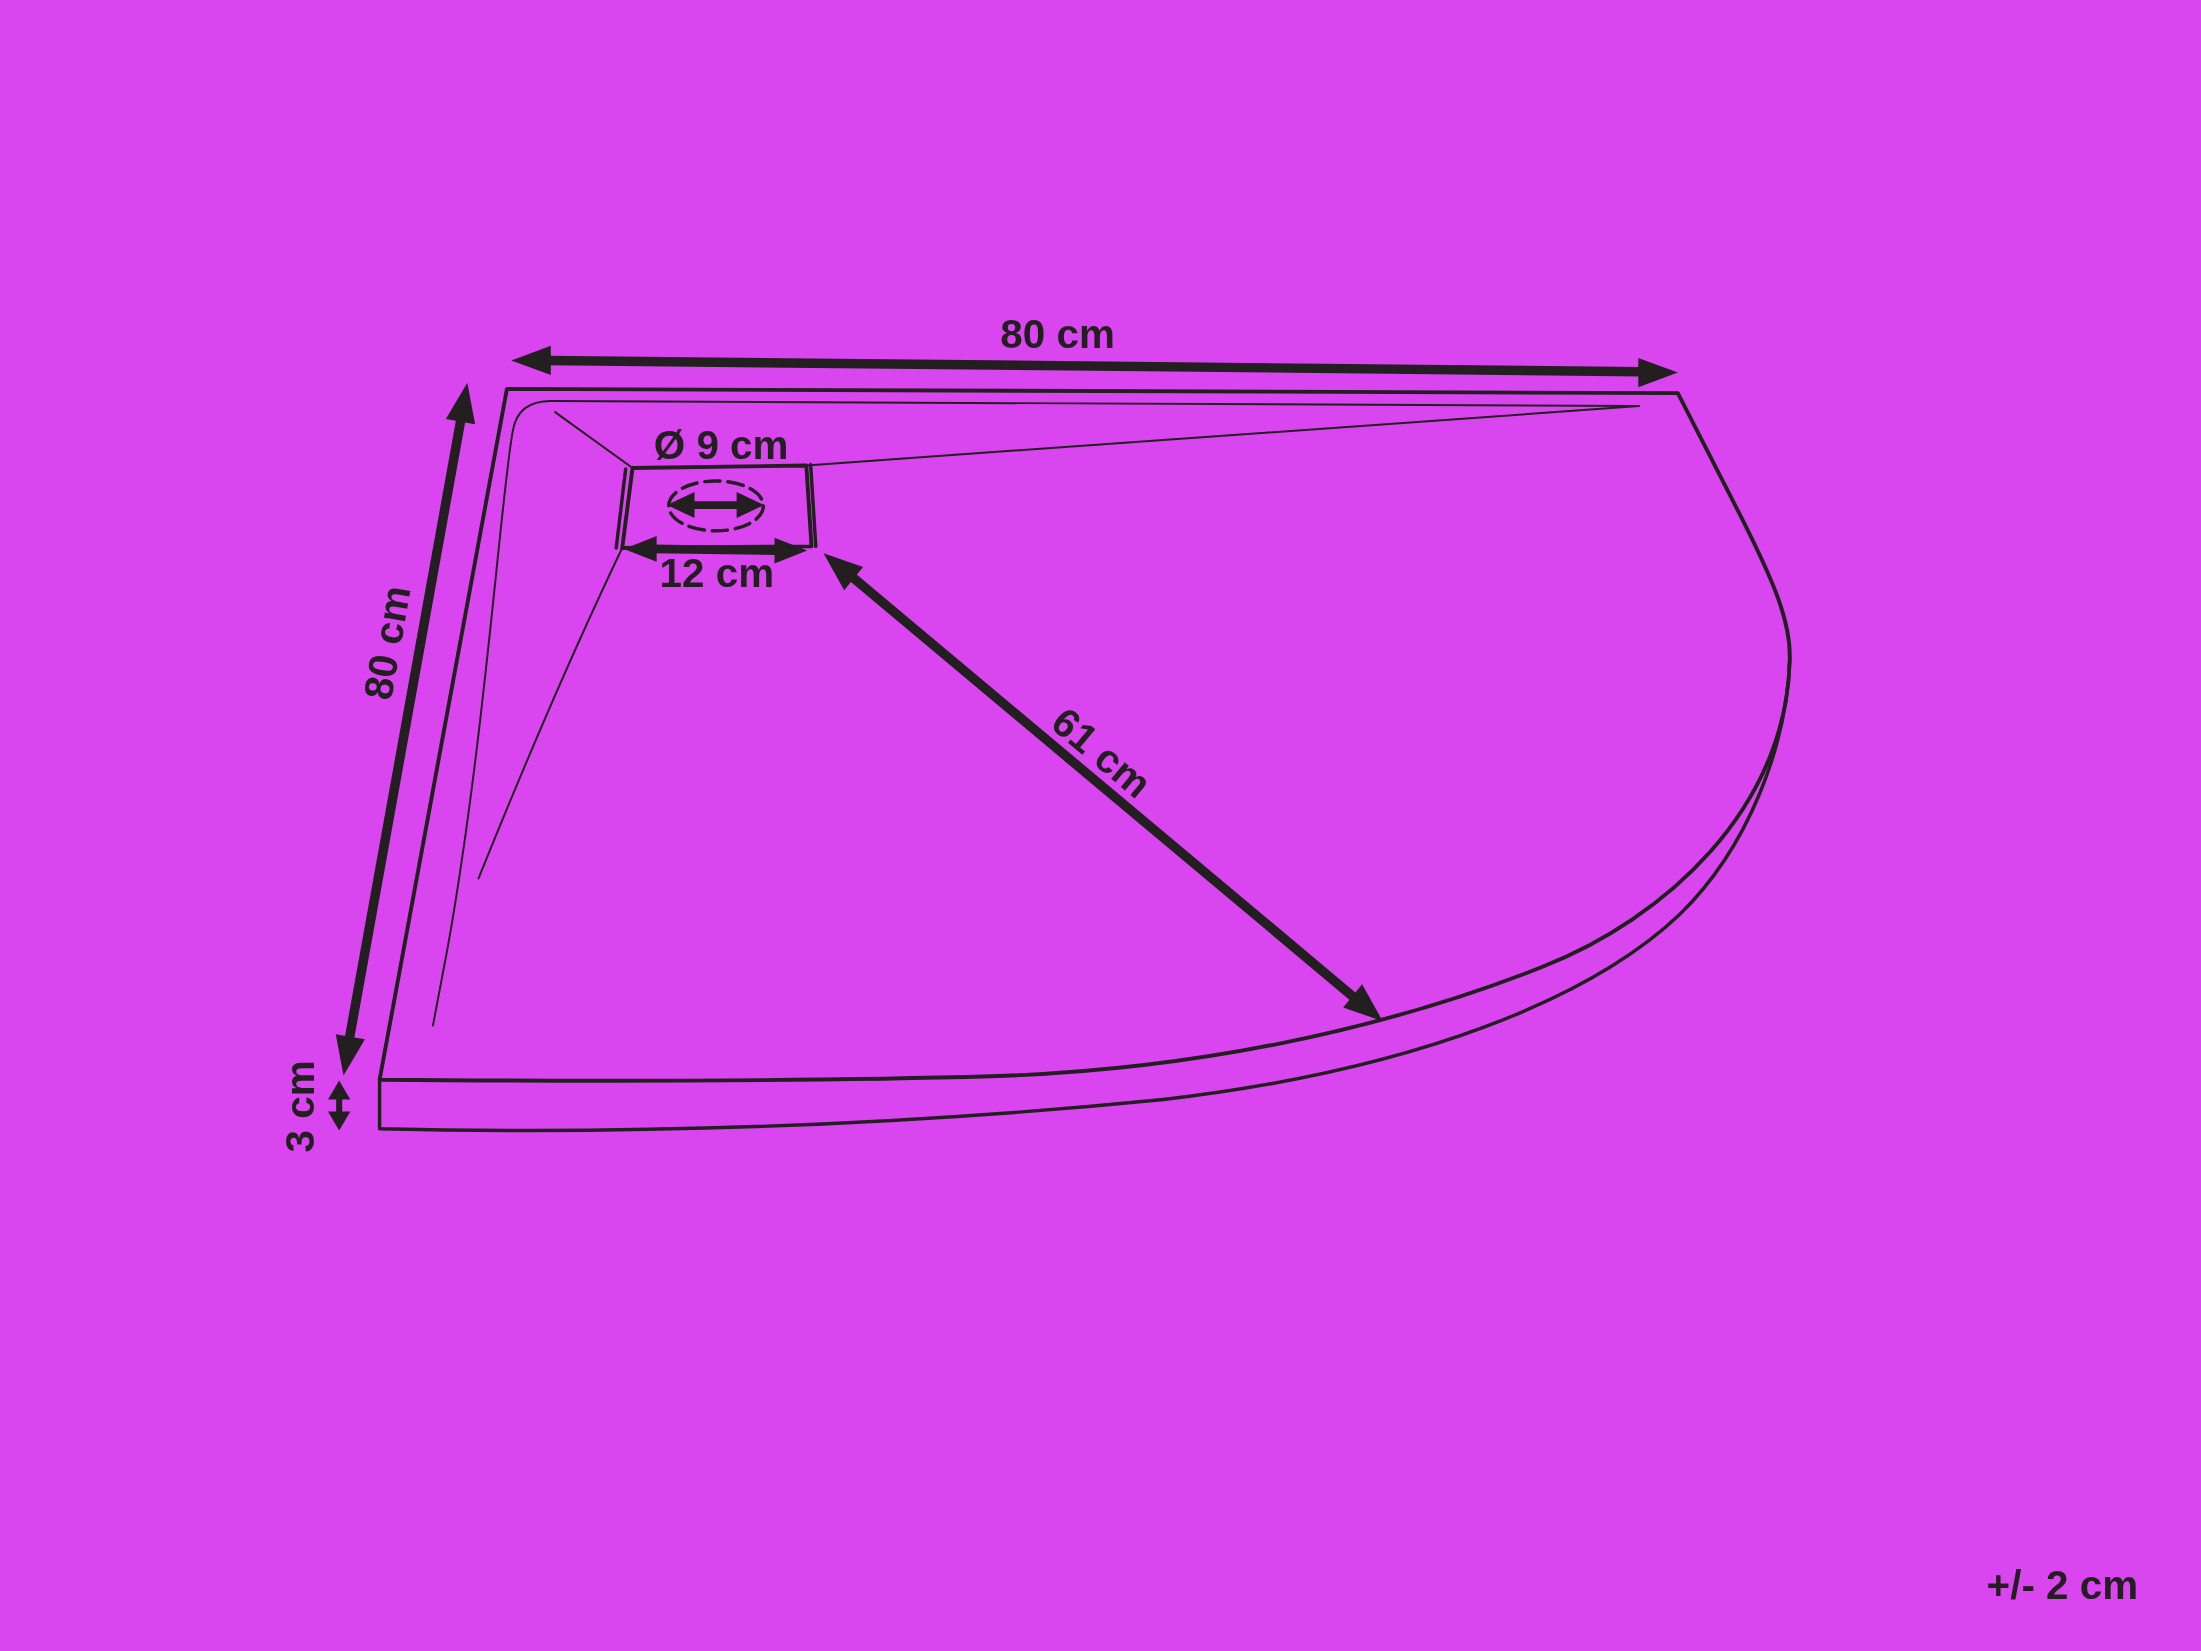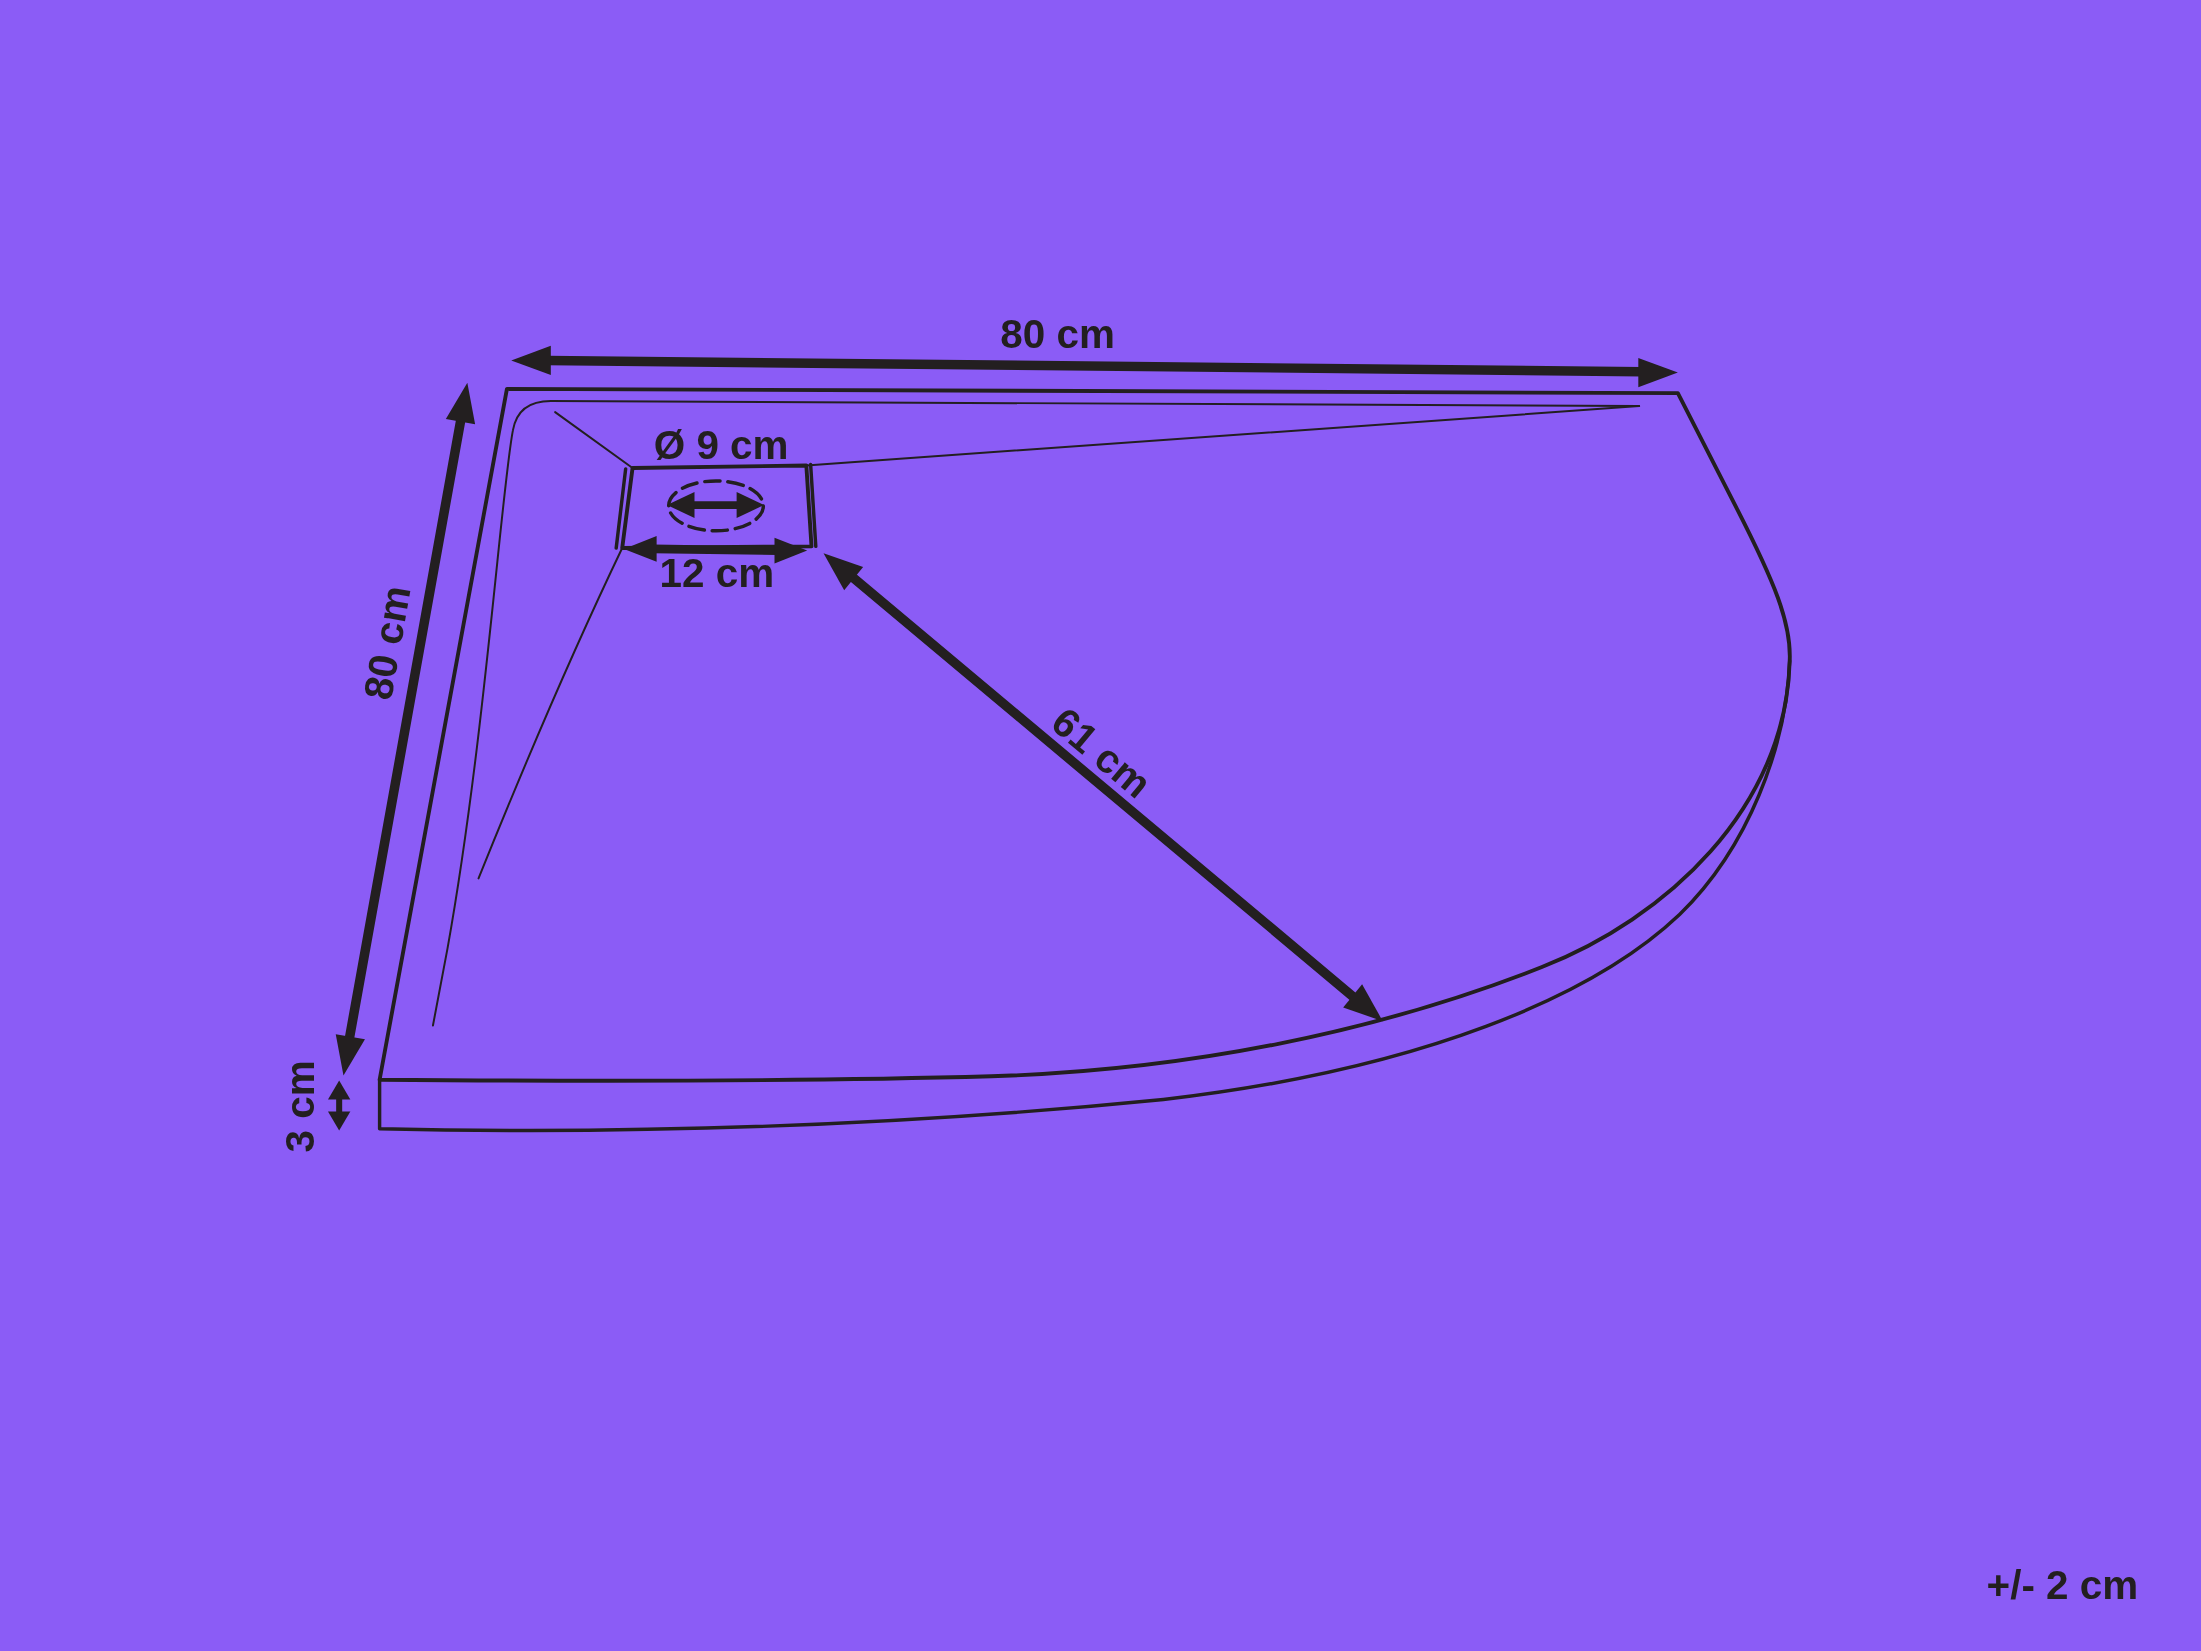--- a/index.html
+++ b/index.html
@@ -7,21 +7,21 @@
     padding: 0;
     background: #ffffff;
     width: 2202px;
     height: 1651px;
     overflow: hidden;
   }
   .stage {
     position: relative;
     width: 2202px;
     height: 1651px;
-    background: #8b5cf6;
+    background: #d946ef;
   }
   svg text {
     font-family: "Liberation Sans", "DejaVu Sans", sans-serif;
     font-weight: bold;
     font-size: 47px;
   }
 </style>
 </head>
 <body>
 

